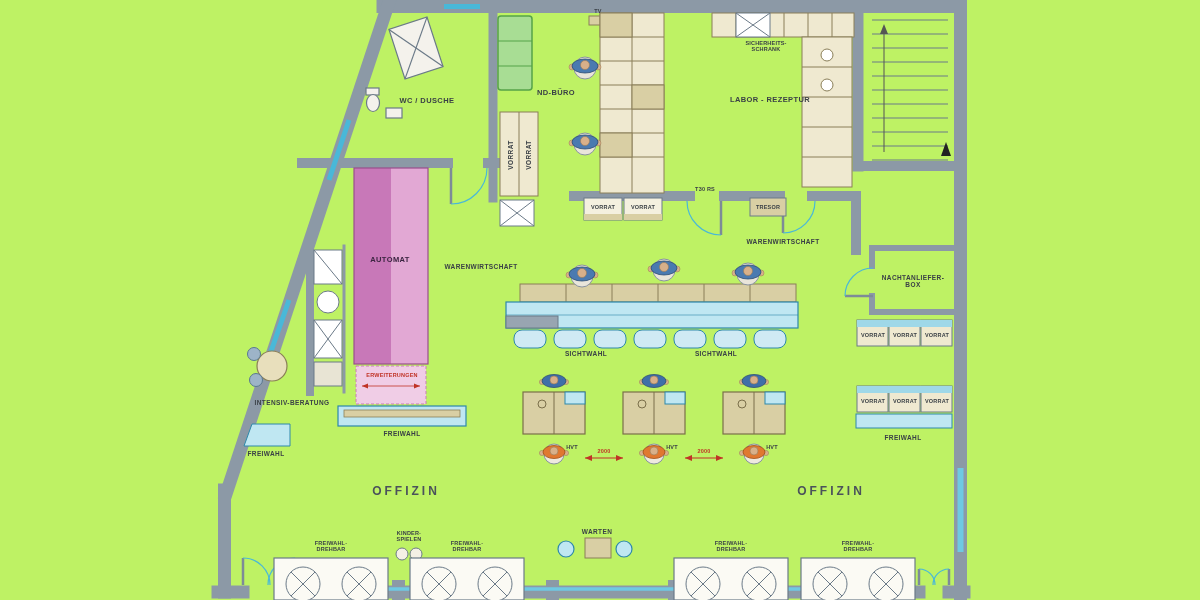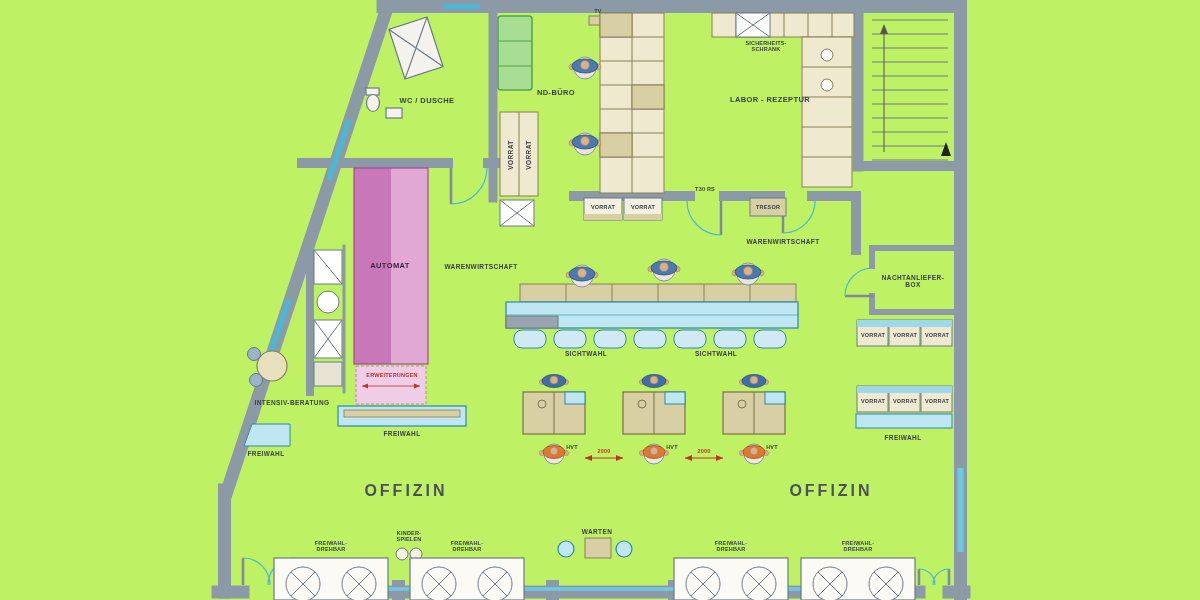--- a/index.html
+++ b/index.html
@@ -4,21 +4,21 @@
 <style>
   html,body{margin:0;padding:0;background:#ffffff;}
   .plan{position:relative;width:1200px;height:600px;background:#bef264;overflow:hidden;
         font-family:"Liberation Sans",sans-serif;}
   .plan svg{position:absolute;left:0;top:0;z-index:1;}
   .lbl{position:absolute;z-index:3;transform:translate(-50%,-50%);
        font:bold 7.5px "Liberation Sans",sans-serif;color:#3a4046;letter-spacing:.4px;
        white-space:nowrap;text-transform:uppercase;}
   .sm{font-size:6.5px;}
   .xs{font-size:5.5px;letter-spacing:.2px;}
-  .lg{font-size:16px;letter-spacing:3px;color:#4b525b;}
+  .lg{font-size:12px;letter-spacing:3px;color:#4b525b;}
   .red{color:#c03326;}
   .vert{transform:translate(-50%,-50%) rotate(-90deg);}
   .wrap{white-space:normal;text-align:center;line-height:1.15;}
 </style>
 </head>
 <body>
 
 <div class="plan">
 
 <svg viewBox="0 0 1200 600" width="1200" height="600">
@@ -342,21 +342,21 @@
 <div class="lbl" style="left:770px;top:99px">LABOR - REZEPTUR</div>
 <div class="lbl xs wrap" style="left:766px;top:46px;width:46px">SICHERHEITS-SCHRANK</div>
 <div class="lbl sm vert" style="left:510px;top:155px">VORRAT</div>
 <div class="lbl sm vert" style="left:528px;top:155px">VORRAT</div>
 <div class="lbl xs" style="left:603px;top:207px">VORRAT</div>
 <div class="lbl xs" style="left:643px;top:207px">VORRAT</div>
 <div class="lbl xs" style="left:705px;top:189px">T30 RS</div>
 <div class="lbl xs" style="left:768px;top:207px">TRESOR</div>
 <div class="lbl sm" style="left:481px;top:266px">WARENWIRTSCHAFT</div>
 <div class="lbl sm" style="left:783px;top:241px">WARENWIRTSCHAFT</div>
-<div class="lbl" style="left:390px;top:265px;color:#3a2440">AUTOMAT</div>
+<div class="lbl" style="left:390px;top:259px;color:#3a2440">AUTOMAT</div>
 <div class="lbl xs red" style="left:392px;top:375px">ERWEITERUNGEN</div>
 <div class="lbl sm wrap" style="left:913px;top:281px;width:72px">NACHTANLIEFER-BOX</div>
 <div class="lbl sm" style="left:586px;top:353px">SICHTWAHL</div>
 <div class="lbl sm" style="left:716px;top:353px">SICHTWAHL</div>
 <div class="lbl xs" style="left:572px;top:447px">HVT</div>
 <div class="lbl xs" style="left:672px;top:447px">HVT</div>
 <div class="lbl xs" style="left:772px;top:447px">HVT</div>
 <div class="lbl xs red" style="left:604px;top:451px">2000</div>
 <div class="lbl xs red" style="left:704px;top:451px">2000</div>
 <div class="lbl xs" style="left:873px;top:335px">VORRAT</div>

